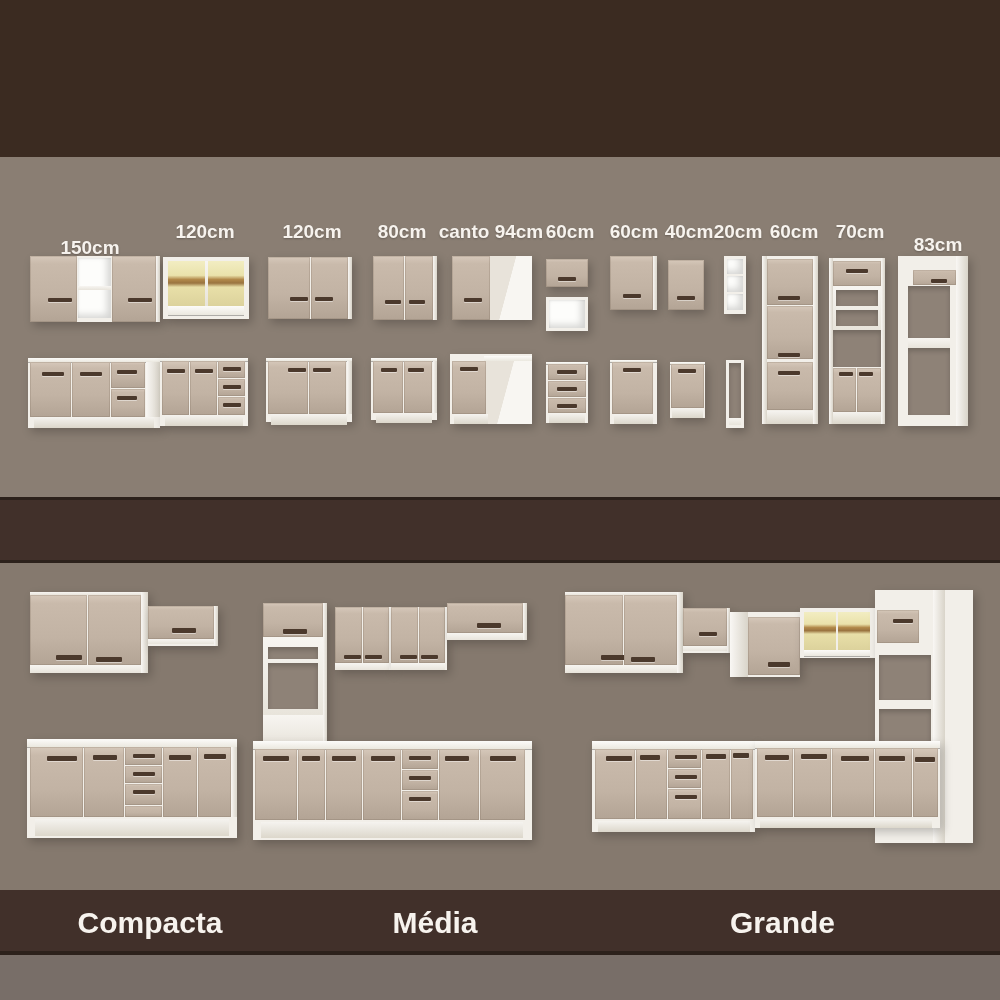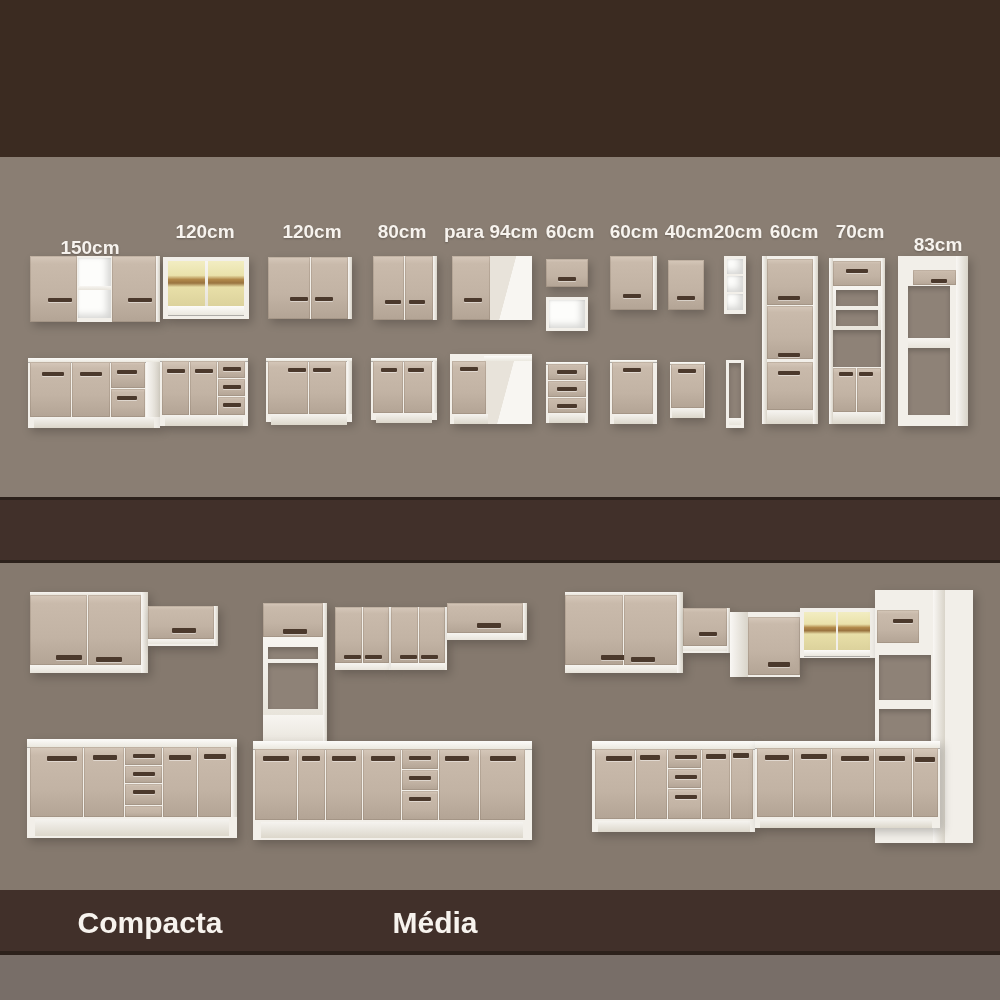--- a/index.html
+++ b/index.html
@@ -37,21 +37,21 @@
   <div class="sec" style="top:563px;height:327px;background:#85796e"></div>
   <div class="sec" style="top:890px;height:65px;background:#41302a;border-bottom:4px solid #2c211b"></div>
   <div class="sec" style="top:955px;height:45px;background:#786e68"></div>
 
 
 
   <span class="lbl" style="left:40px;top:237px;width:100px">150cm</span>
   <span class="lbl" style="left:155px;top:221px;width:100px">120cm</span>
   <span class="lbl" style="left:262px;top:221px;width:100px">120cm</span>
   <span class="lbl" style="left:352px;top:221px;width:100px">80cm</span>
-  <span class="lbl" style="left:431px;top:221px;width:120px">para 94cm</span>
+  <span class="lbl" style="left:431px;top:221px;width:120px">canto 94cm</span>
   <span class="lbl" style="left:520px;top:221px;width:100px">60cm</span>
   <span class="lbl" style="left:584px;top:221px;width:100px">60cm</span>
   <span class="lbl" style="left:639px;top:221px;width:100px">40cm</span>
   <span class="lbl" style="left:688px;top:221px;width:100px">20cm</span>
   <span class="lbl" style="left:744px;top:221px;width:100px">60cm</span>
   <span class="lbl" style="left:810px;top:221px;width:100px">70cm</span>
   <span class="lbl" style="left:888px;top:234px;width:100px">83cm</span>
 
   <div class="cabw" style="left:30px;top:256px;width:130px;height:66px">
     <div class="d" style="left:0;top:0;width:47px;height:66px"></div>
@@ -379,14 +379,15 @@
     <div class="h" style="left:86px;top:15px;width:28px;height:5px"></div>
     <div class="d" style="left:120px;top:7px;width:37px;height:69px"></div>
     <div class="h" style="left:124px;top:15px;width:26px;height:5px"></div>
     <div class="d" style="left:158px;top:7px;width:25px;height:69px"></div>
     <div class="h" style="left:160px;top:16px;width:20px;height:5px"></div>
     <div class="p" style="left:5px;top:78px;width:172px;height:9px"></div>
   </div>
 
   <span class="klbl" style="left:375px;top:906px;width:120px">Média</span>
   <span class="klbl" style="left:70px;top:906px;width:160px">Compacta</span>
+  <span class="klbl" style="left:710px;top:906px;width:145px">Grande</span>
 
 </div>
 
 </body></html>

